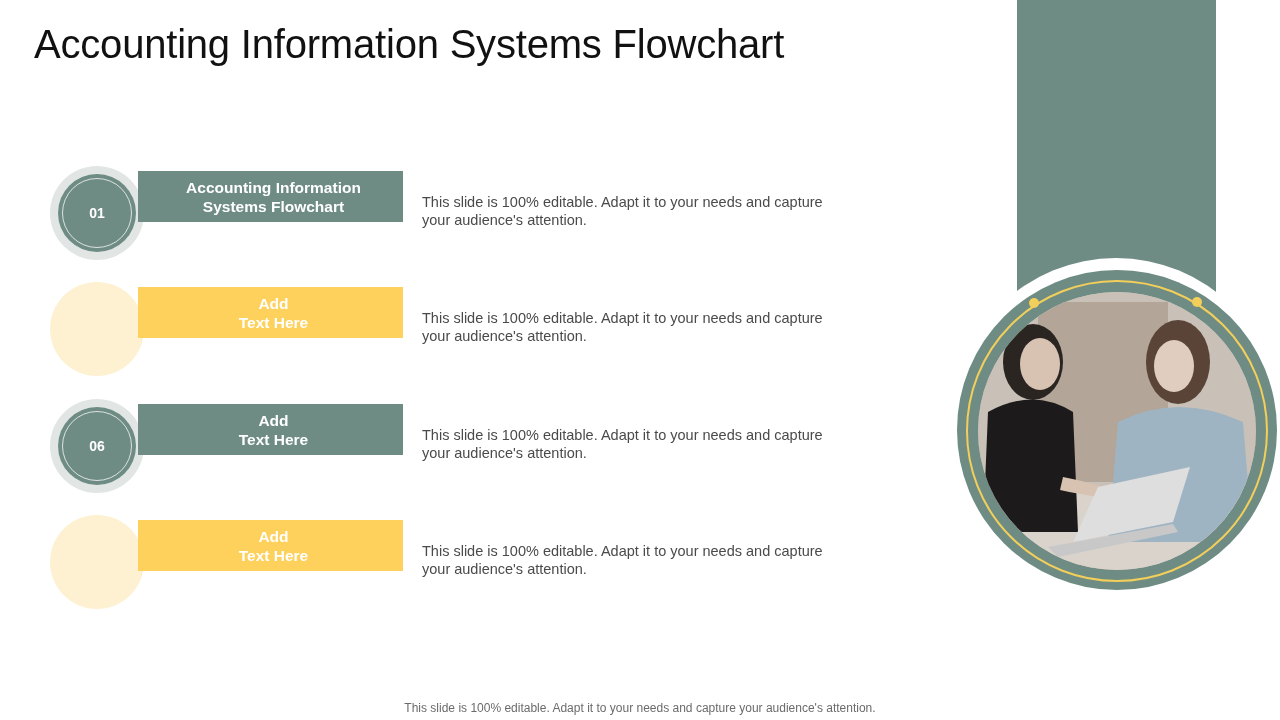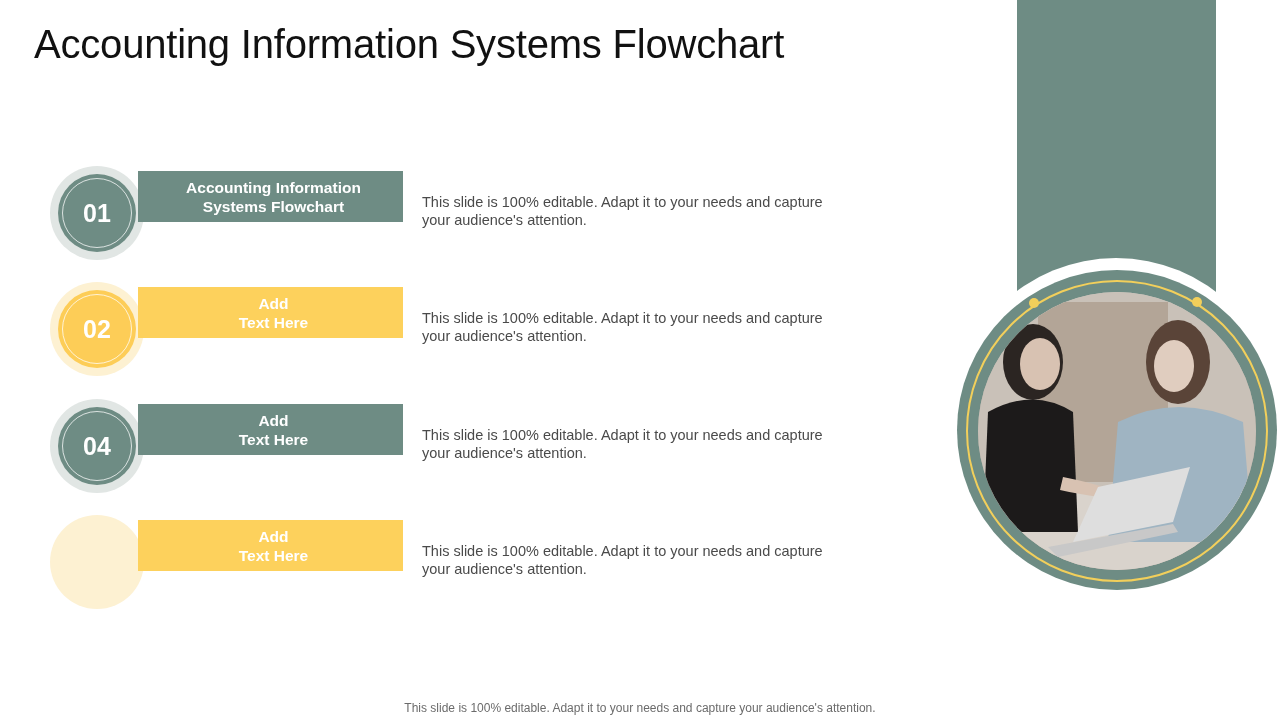--- a/index.html
+++ b/index.html
@@ -13,21 +13,21 @@
 
     .row { position: absolute; left: 50px; width: 800px; height: 94px; }
     .ring {
       position: absolute; left: 0; top: 0; width: 94px; height: 94px; border-radius: 50%;
     }
     .ring.green { background: #e1e6e4; }
     .ring.yellow { background: #fdf1d2; }
     .disc {
       position: absolute; left: 8px; top: 8px; width: 78px; height: 78px; border-radius: 50%;
       display: flex; align-items: center; justify-content: center;
-      color: #ffffff; font-weight: bold; font-size: 25px;
+      color: #ffffff; font-weight: bold; font-size: 14px;
     }
     .disc.green { background: #6e8c84; }
     .disc.yellow { background: #fdcd57; }
     .disc::after {
       content: ""; position: absolute; left: 4px; top: 4px; right: 4px; bottom: 4px;
       border-radius: 50%; border: 1px solid rgba(255,255,255,0.75);
     }
     .bar {
       position: absolute; left: 88px; top: 5px; width: 265px; height: 51px;
       display: flex; align-items: center; justify-content: center; text-align: center;
@@ -72,31 +72,30 @@
   <div class="disc green">01</div>
   <p class="desc">This slide is 100% editable. Adapt it to your needs and capture your audience's attention.</p>
 </div>
 
 <div class="row" style="top:282px;">
   <div class="ring yellow"></div>
   <div class="bar yellow">
     <span>Add
 Text Here</span>
   </div>
-  <div class="disc yellow">02</div>
   <p class="desc">This slide is 100% editable. Adapt it to your needs and capture your audience's attention.</p>
 </div>
 
 <div class="row" style="top:399px;">
   <div class="ring green"></div>
   <div class="bar green">
     <span>Add
 Text Here</span>
   </div>
-  <div class="disc green">04</div>
+  <div class="disc green">06</div>
   <p class="desc">This slide is 100% editable. Adapt it to your needs and capture your audience's attention.</p>
 </div>
 
 <div class="row" style="top:515px;">
   <div class="ring yellow"></div>
   <div class="bar yellow">
     <span>Add
 Text Here</span>
   </div>
   <p class="desc">This slide is 100% editable. Adapt it to your needs and capture your audience's attention.</p>

